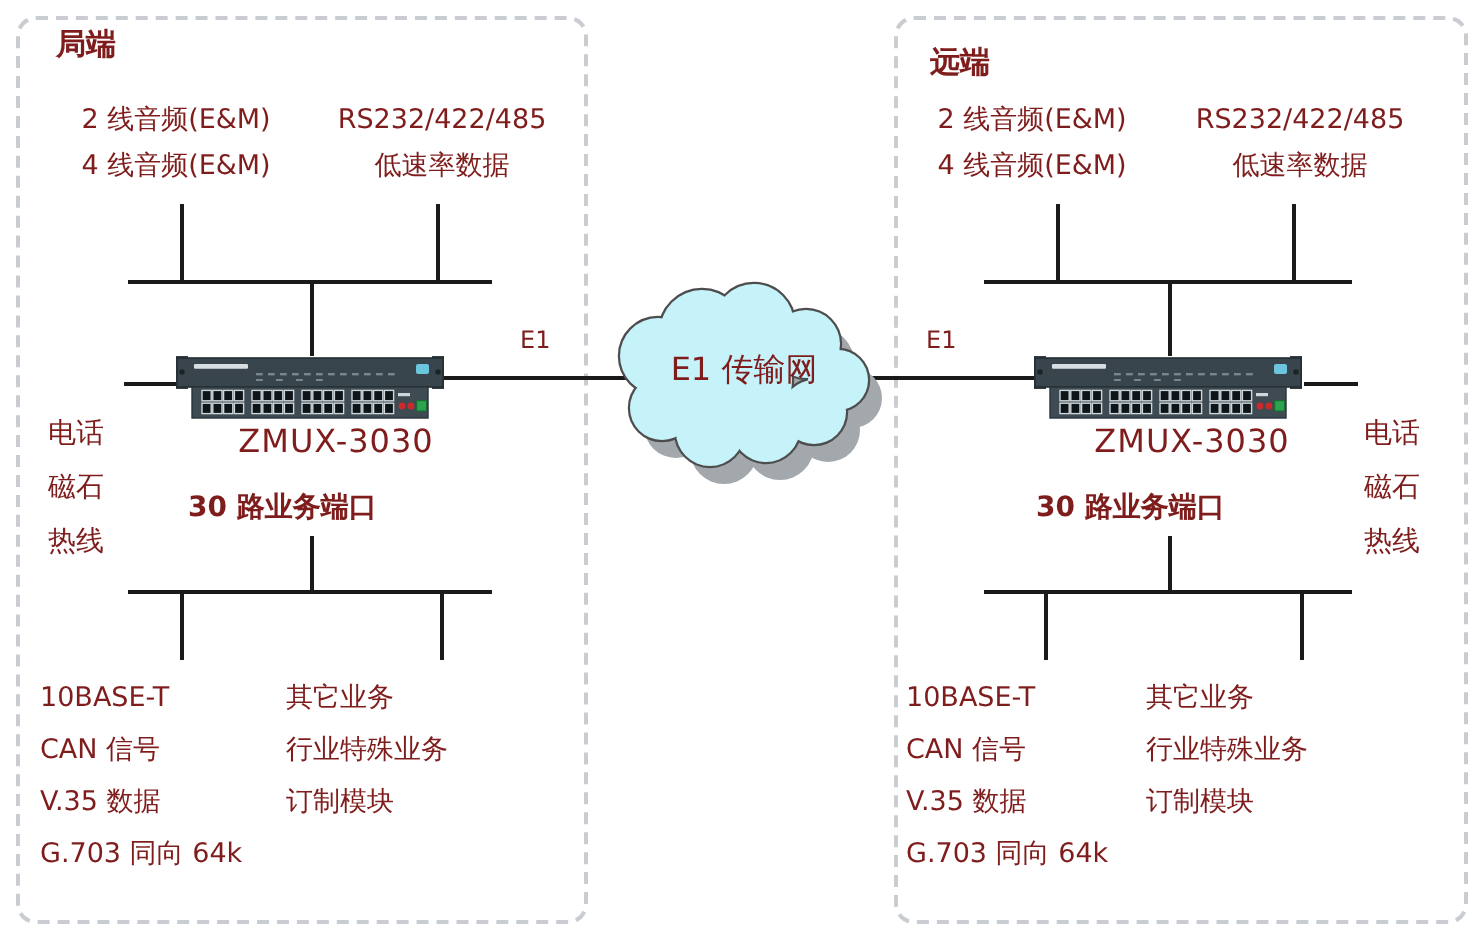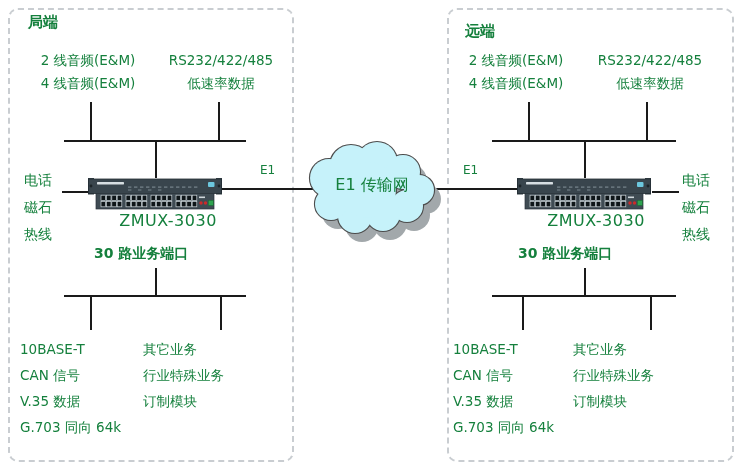--- a/index.html
+++ b/index.html
@@ -1,28 +1,28 @@
 <!DOCTYPE html>
 <html><head>
 <meta charset="utf-8">
 <style>
   html,body{margin:0;padding:0;background:#ffffff;}
   #canvas{
     position:relative;width:740px;height:469px;overflow:hidden;
-    background:#ffffff;color:#15803d;
+    background:#ffffff;color:#7f1d1d;
     font-family:"DejaVu Sans","Liberation Sans",sans-serif;
   }
   .panel{
     position:absolute;border:2px dashed #c9cdd1;border-radius:10px;
     background:#ffffff;
   }
   .panel-title{position:absolute;font-size:15px;font-weight:bold;white-space:nowrap;}
   .tgroup{position:absolute;text-align:center;font-size:13.5px;line-height:23px;white-space:nowrap;}
   .bgroup{position:absolute;text-align:left;font-size:13.5px;line-height:26px;white-space:nowrap;}
-  .phone{position:absolute;font-size:14px;line-height:27px;white-space:nowrap;}
+  .phone{position:absolute;font-size:14px;line-height:27px;white-space:nowrap;margin-top:37px;}
   .dev-label{position:absolute;text-align:center;font-size:16px;letter-spacing:.5px;white-space:nowrap;margin-left:12px;}
   .ports-label{position:absolute;text-align:left;font-size:14px;font-weight:bold;white-space:nowrap;}
   .e1-label{position:absolute;font-size:12px;white-space:nowrap;}
   .lh{position:absolute;height:1.5px;background:#1a1a1a;}
   .lv{position:absolute;width:1.5px;background:#1a1a1a;}
   .cloud-label{position:absolute;text-align:center;font-size:16px;white-space:nowrap;}
   svg{display:block;}
 </style>
 </head>
 <body>

